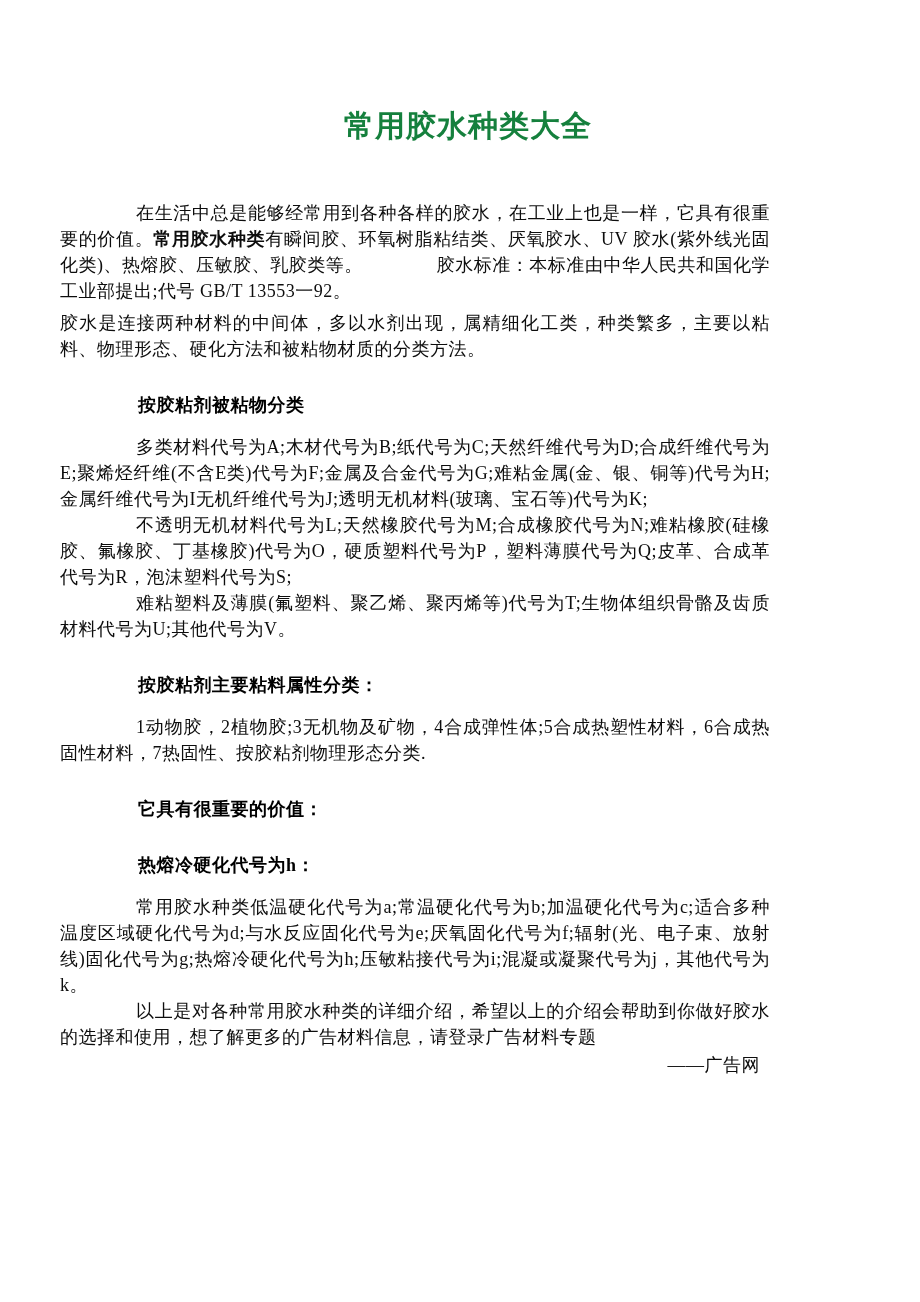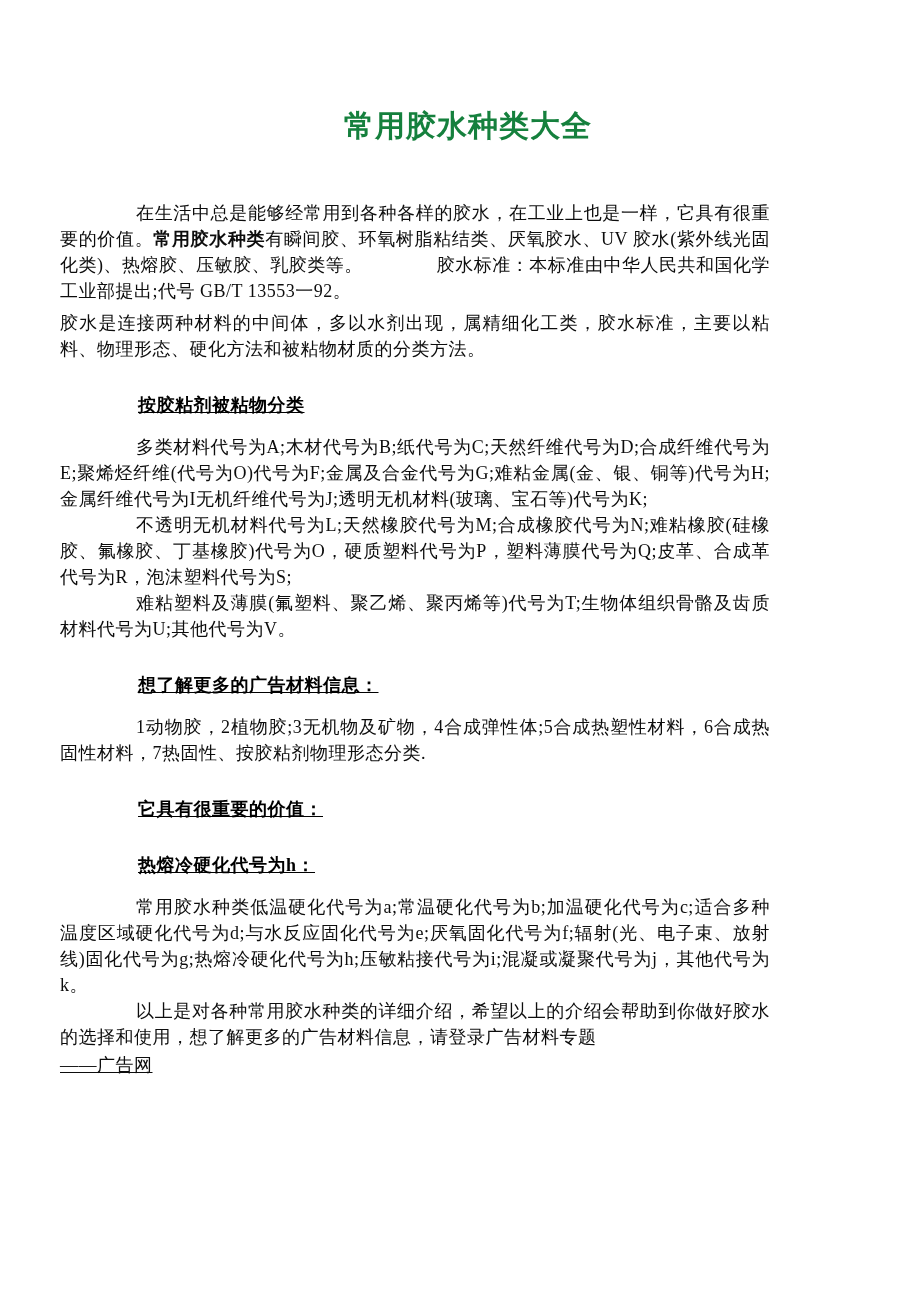--- a/index.html
+++ b/index.html
@@ -49,49 +49,47 @@
   .overview {
     margin-top: 6px;
   }
   .heading {
     margin: 30px 0 16px 0;
     padding-left: 78px;
     font-size: 18px;
     line-height: 26px;
     font-weight: bold;
     color: #000000;
-    text-decoration: underline;
   }
   .signature {
     margin: 2px 0 0 0;
-    text-align: left;
+    text-align: right;
     padding-right: 10px;
-    text-decoration: underline;
   }
   b { font-weight: bold; }
 </style>
 </head>
 <body>
 
 <div class="page">
 
   <h1 class="title">常用胶水种类大全</h1>
 
   <div class="column">
 
     <p class="para indent intro"><span>在生活中总是能够经常用到各种各样的胶水，在工业上也是一样，它具有很重要的价值。</span><b>常用胶水种类</b><span>有瞬间胶、环氧树脂粘结类、厌氧胶水、UV 胶水(紫外线光固化类)、热熔胶、压敏胶、乳胶类等。　　　　胶水标准：本标准由中华人民共和国化学工业部提出;代号 GB/T 13553一92。</span></p>
 
-    <p class="para overview">胶水是连接两种材料的中间体，多以水剂出现，属精细化工类，胶水标准，主要以粘料、物理形态、硬化方法和被粘物材质的分类方法。</p>
+    <p class="para overview">胶水是连接两种材料的中间体，多以水剂出现，属精细化工类，种类繁多，主要以粘料、物理形态、硬化方法和被粘物材质的分类方法。</p>
 
     <h2 class="heading">按胶粘剂被粘物分类</h2>
-    <p class="para indent">多类材料代号为A;木材代号为B;纸代号为C;天然纤维代号为D;合成纤维代号为E;聚烯烃纤维(代号为O)代号为F;金属及合金代号为G;难粘金属(金、银、铜等)代号为H;金属纤维代号为I无机纤维代号为J;透明无机材料(玻璃、宝石等)代号为K;</p>
+    <p class="para indent">多类材料代号为A;木材代号为B;纸代号为C;天然纤维代号为D;合成纤维代号为E;聚烯烃纤维(不含E类)代号为F;金属及合金代号为G;难粘金属(金、银、铜等)代号为H;金属纤维代号为I无机纤维代号为J;透明无机材料(玻璃、宝石等)代号为K;</p>
     <p class="para indent">不透明无机材料代号为L;天然橡胶代号为M;合成橡胶代号为N;难粘橡胶(硅橡胶、氟橡胶、丁基橡胶)代号为O，硬质塑料代号为P，塑料薄膜代号为Q;皮革、合成革代号为R，泡沫塑料代号为S;</p>
     <p class="para indent">难粘塑料及薄膜(氟塑料、聚乙烯、聚丙烯等)代号为T;生物体组织骨骼及齿质材料代号为U;其他代号为V。</p>
 
-    <h2 class="heading">想了解更多的广告材料信息：</h2>
+    <h2 class="heading">按胶粘剂主要粘料属性分类：</h2>
     <p class="para indent">1动物胶，2植物胶;3无机物及矿物，4合成弹性体;5合成热塑性材料，6合成热固性材料，7热固性、按胶粘剂物理形态分类.</p>
 
     <h2 class="heading">它具有很重要的价值：</h2>
 
     <h2 class="heading">热熔冷硬化代号为h：</h2>
     <p class="para indent">常用胶水种类低温硬化代号为a;常温硬化代号为b;加温硬化代号为c;适合多种温度区域硬化代号为d;与水反应固化代号为e;厌氧固化代号为f;辐射(光、电子束、放射线)固化代号为g;热熔冷硬化代号为h;压敏粘接代号为i;混凝或凝聚代号为j，其他代号为k。</p>
     <p class="para indent">以上是对各种常用胶水种类的详细介绍，希望以上的介绍会帮助到你做好胶水的选择和使用，想了解更多的广告材料信息，请登录广告材料专题</p>
 
     <p class="para signature">——广告网</p>
 

